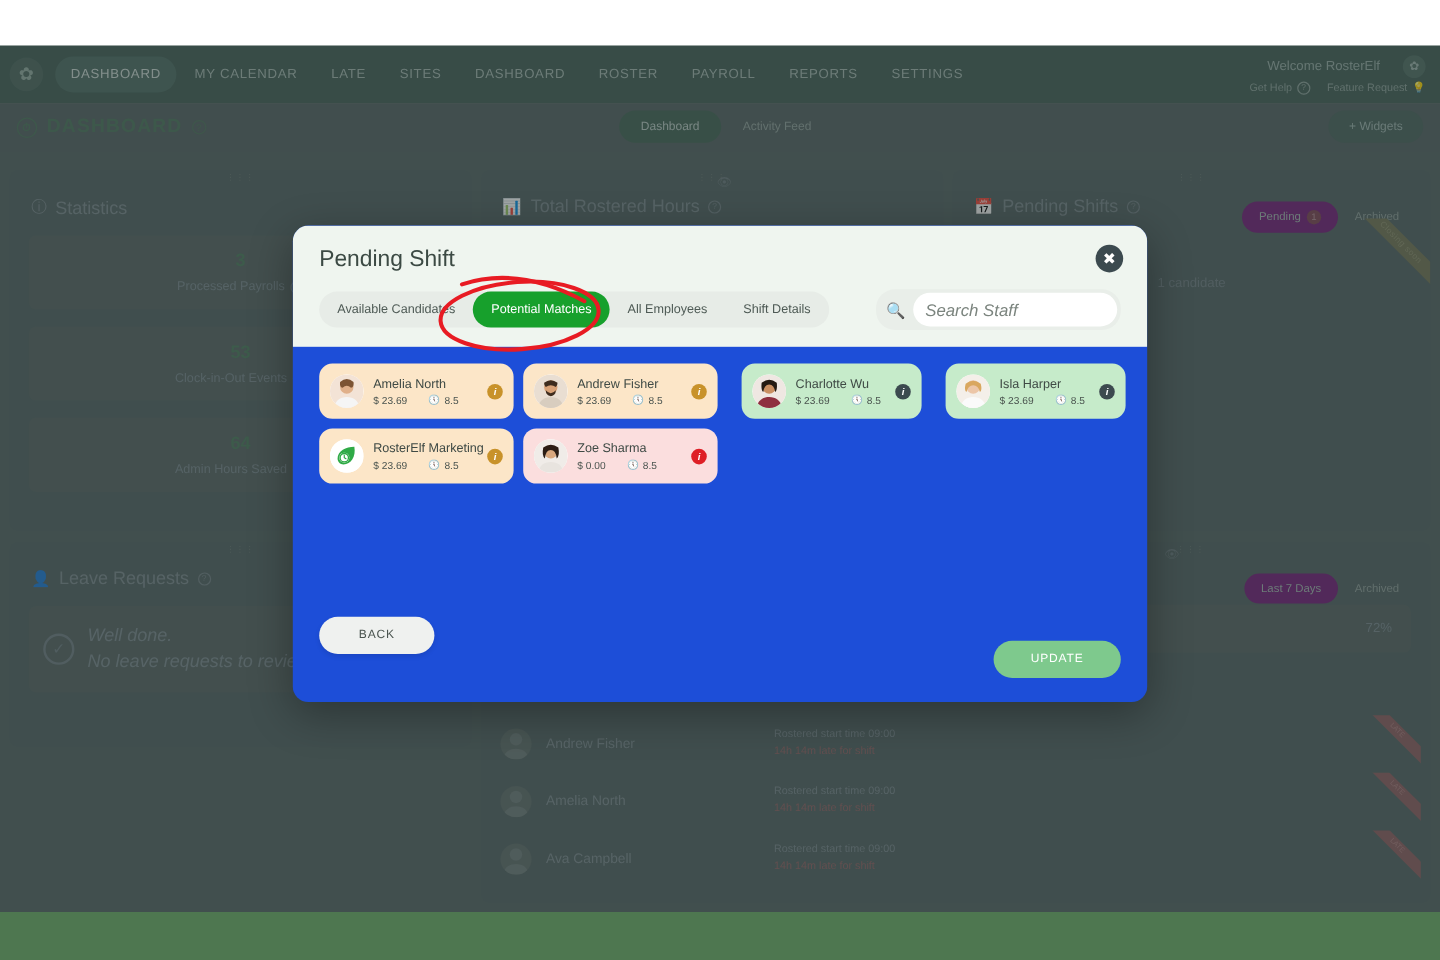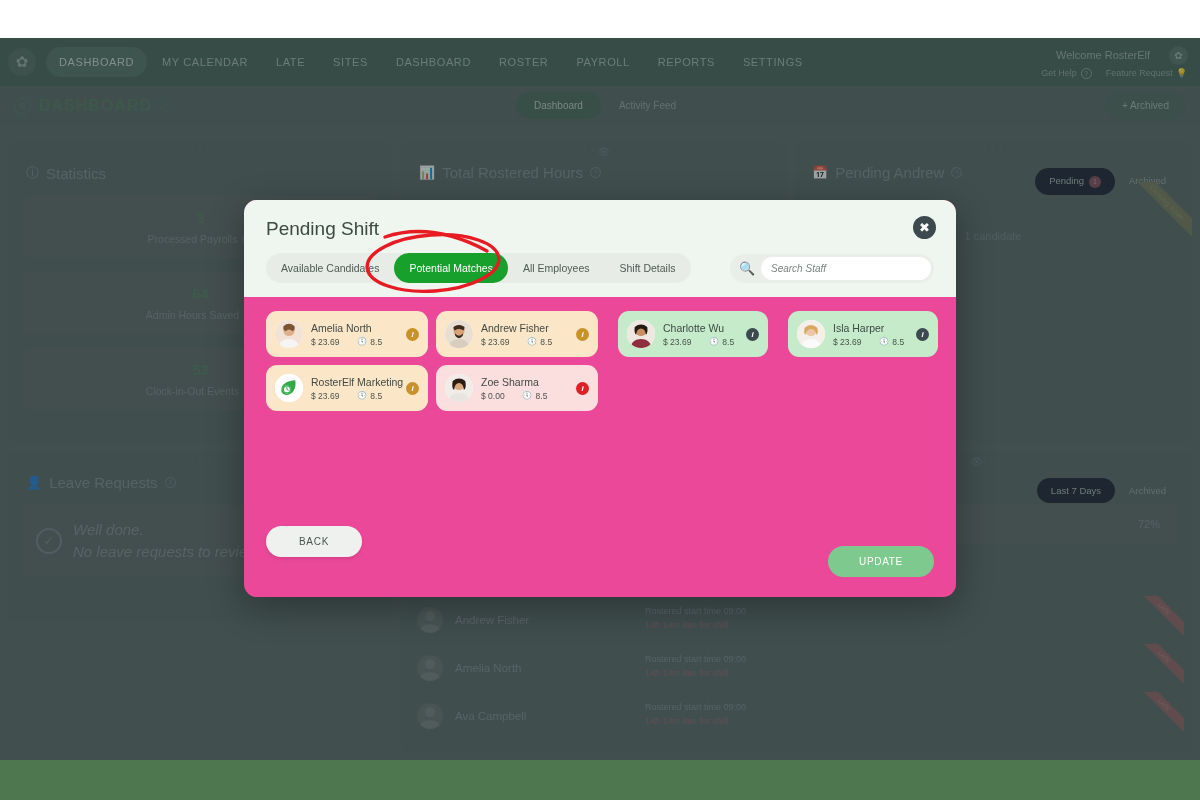--- a/index.html
+++ b/index.html
@@ -105,21 +105,21 @@
     padding:22px 0 0 18px; font-size:15px; color:#77858a;
   }
   .w-ico { font-size:13px; color:#77858a; }
   .w-q {
     width:11px;height:11px;border-radius:50%;border:1px solid #6f7d82;
     display:inline-flex;align-items:center;justify-content:center;
     font-size:7px;color:#6f7d82;
   }
   .pill-group { position:absolute; right:12px; top:26px; display:flex; }
   .pill { font-size:9.5px; padding:7px 14px; border-radius:14px; color:#8b9a96; }
-  .pill.active { background:#0f172a; color:#9fb2ac; }
+  .pill.active { background:#701a75; color:#9fb2ac; }
   .pill-badge {
     display:inline-block; background:#7a4250; color:#b08a92;
     border-radius:50%; width:12px;height:12px; line-height:12px;
     font-size:8px; text-align:center; margin-left:5px;
   }
 
   .stat-box {
     margin:14px 16px 0 16px; padding:13px 0; border-radius:6px;
     background:#53615f; text-align:center;
   }
@@ -176,22 +176,22 @@
   .progress-pct { font-size:11px; color:#76848a; }
 
   
   .dimmer {
     position:absolute; left:0; top:38px; width:1200px; height:722px;
     background:rgba(47,59,58,0.46);
   }
 
   
   .modal {
-    position:absolute; left:244px; top:200px; width:712px; height:397px;
-    background:#ec4899; border-radius:13px;
+    position:absolute; left:244px; top:188px; width:712px; height:397px;
+    background:#1d4ed8; border-radius:13px;
     box-shadow:0 10px 36px rgba(0,0,0,0.32);
     overflow:hidden; display:flex; flex-direction:column;
   }
   .modal-head {
     background:#eff5ef; padding:18px 22px 14px 22px; position:relative;
   }
   .modal-title { font-size:19px; color:#3c4a44; }
   .modal-close {
     position:absolute; right:20px; top:16px;
     width:23px;height:23px;border-radius:50%;background:#3c4a4f;color:#fff;
@@ -207,21 +207,21 @@
   }
   .tab.active { background:#17a02c; color:#ffffff; }
   .search-wrap {
     margin-left:auto; display:flex; align-items:center;
     background:#e9eee9; border-radius:16px; padding:3px;
   }
   .search-ico { width:28px; text-align:center; font-size:13px; color:#4c5a55; }
   .search-field {
     width:170px; background:#ffffff; border:none; outline:none;
     border-radius:14px; padding:6px 10px;
-    font-family:"Liberation Sans", sans-serif; font-size:10px;
+    font-family:"Liberation Sans", sans-serif; font-size:14px;
     font-style:italic; color:#6c7670;
   }
   .search-field::placeholder { color:#7b847e; font-style:italic; }
 
   .modal-body { flex:1; padding:14px 22px 0 22px; }
   .cards {
     display:grid; grid-template-columns: repeat(4, 162px);
     gap:8px 8px;
   }
   .cand-card {
@@ -317,47 +317,47 @@
       <div class="subheader">
         <div class="dash-title">
           <span class="dash-icon">⏱</span>
           <span>DASHBOARD</span>
           <span class="q-mark">?</span>
         </div>
         <div class="seg-tabs">
           <div class="seg-tab active">Dashboard</div>
           <div class="seg-tab">Activity Feed</div>
         </div>
-        <div class="widgets-btn">+ Archived</div>
+        <div class="widgets-btn">+ Widgets</div>
       </div>
 
       <div class="widget" style="left:8px; top:56px; width:385px; height:300px;">
         <div class="widget-grip">⋮⋮⋮</div>
         <div class="widget-head">
           <span class="w-ico">ⓘ</span>
           <span>Statistics</span>
         </div>
         <div class="stat-box">
           <div class="stat-num">3</div>
           <div class="stat-label">
             <span>Processed Payrolls</span>
             <span class="w-q">?</span>
           </div>
         </div>
         <div class="stat-box">
+          <div class="stat-num">53</div>
+          <div class="stat-label">
+            <span>Clock-in-Out Events</span>
+            <span class="w-q">?</span>
+          </div>
+        </div>
+        <div class="stat-box">
           <div class="stat-num">64</div>
           <div class="stat-label">
             <span>Admin Hours Saved</span>
-            <span class="w-q">?</span>
-          </div>
-        </div>
-        <div class="stat-box">
-          <div class="stat-num">53</div>
-          <div class="stat-label">
-            <span>Clock-in-Out Events</span>
             <span class="w-q">?</span>
           </div>
         </div>
       </div>
 
       <div class="widget" style="left:8px; top:366px; width:385px; height:170px;">
         <div class="widget-grip">⋮⋮⋮</div>
         <div class="widget-head">
           <span class="w-ico">👤</span>
           <span>Leave Requests</span>
@@ -379,21 +379,21 @@
           <span class="w-ico">📊</span>
           <span>Total Rostered Hours</span>
           <span class="w-q">?</span>
         </div>
       </div>
 
       <div class="widget" style="left:794px; top:56px; width:398px; height:300px; overflow:hidden;">
         <div class="widget-grip">⋮⋮⋮</div>
         <div class="widget-head">
           <span class="w-ico">📅</span>
-          <span>Pending Andrew</span>
+          <span>Pending Shifts</span>
           <span class="w-q">?</span>
         </div>
         <div class="pill-group">
           <div class="pill active">
             <span>Pending</span><span class="pill-badge">1</span>
           </div>
           <div class="pill">Archived</div>
         </div>
         <div class="corner-ribbon">
           <span>Closing soon</span>

